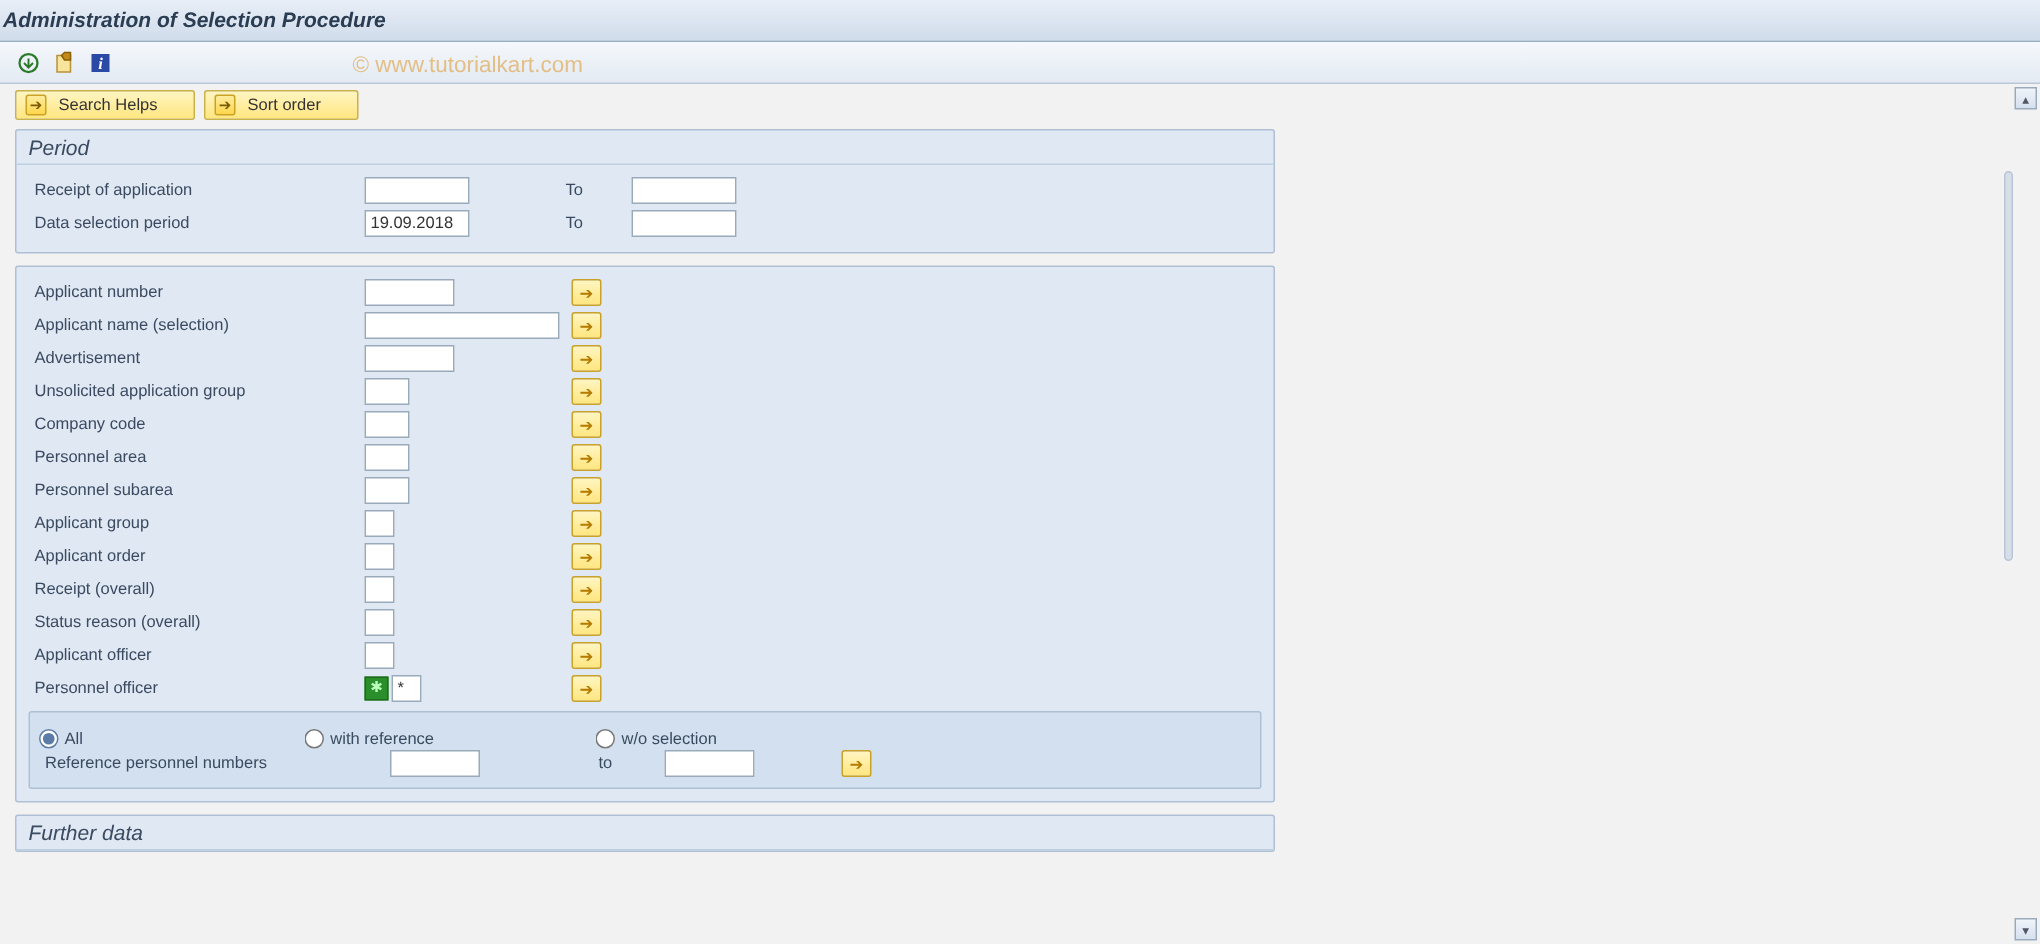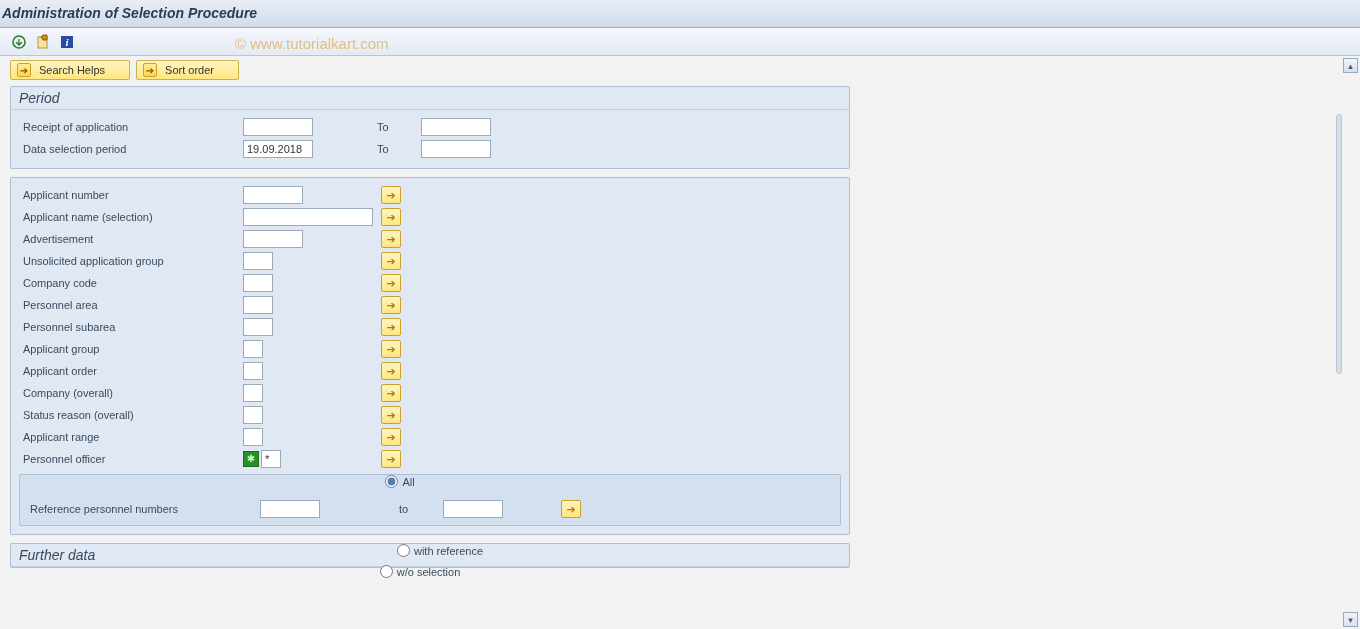--- a/index.html
+++ b/index.html
@@ -181,21 +181,21 @@
       text-align:center;
       margin-right:2px;
       vertical-align:middle;
     }
     .subgroup {
       background: #d3e0ef;
       border: 1px solid #b0c0d4;
       margin-top: 4px;
       border-radius: 2px;
     }
-    .radio-row { display:flex; align-items:center; gap: 8px; height:24px; padding: 0 6px; flex-direction: column;}
+    .radio-row { display:flex; align-items:flex-end; gap: 8px; height:24px; padding: 0 6px;}
     .radio-row label { display:inline-flex; align-items:center; gap:4px; margin-right: 60px; color:#3a4a60;}
     input[type=radio] { accent-color: #5b7ca6; }
     .resize-handle {
       width: 6px;
       background: #d6dee8;
       position: absolute;
       right: 18px;
       top: 58px;
       height: 260px;
       border: 1px solid #b8c6d8;
@@ -327,35 +327,35 @@
             <span class="ms-holder"><span class="ms-btn" style="margin: 0px;">➔</span></span>
           </div>
           <div class="row">
             <span class="label">Applicant order</span>
             <span class="input-holder">
               <input type="text" class="sap w20" value="" style="">
             </span>
             <span class="ms-holder"><span class="ms-btn" style="margin: 0px;">➔</span></span>
           </div>
           <div class="row">
-            <span class="label">Company (overall)</span>
+            <span class="label">Receipt (overall)</span>
             <span class="input-holder">
               <input type="text" class="sap w20" value="" style="">
             </span>
             <span class="ms-holder"><span class="ms-btn" style="margin: 0px;">➔</span></span>
           </div>
           <div class="row">
             <span class="label">Status reason (overall)</span>
             <span class="input-holder">
               <input type="text" class="sap w20" value="" style="">
             </span>
             <span class="ms-holder"><span class="ms-btn" style="margin: 0px;">➔</span></span>
           </div>
           <div class="row">
-            <span class="label">Applicant range</span>
+            <span class="label">Applicant officer</span>
             <span class="input-holder">
               <input type="text" class="sap w20" value="" style="">
             </span>
             <span class="ms-holder"><span class="ms-btn" style="margin: 0px;">➔</span></span>
           </div>
           <div class="row">
             <span class="label">Personnel officer</span>
             <span class="input-holder">
               <span class="icon-green">✱</span>
               <input type="text" class="sap w20" value="*" style="">

